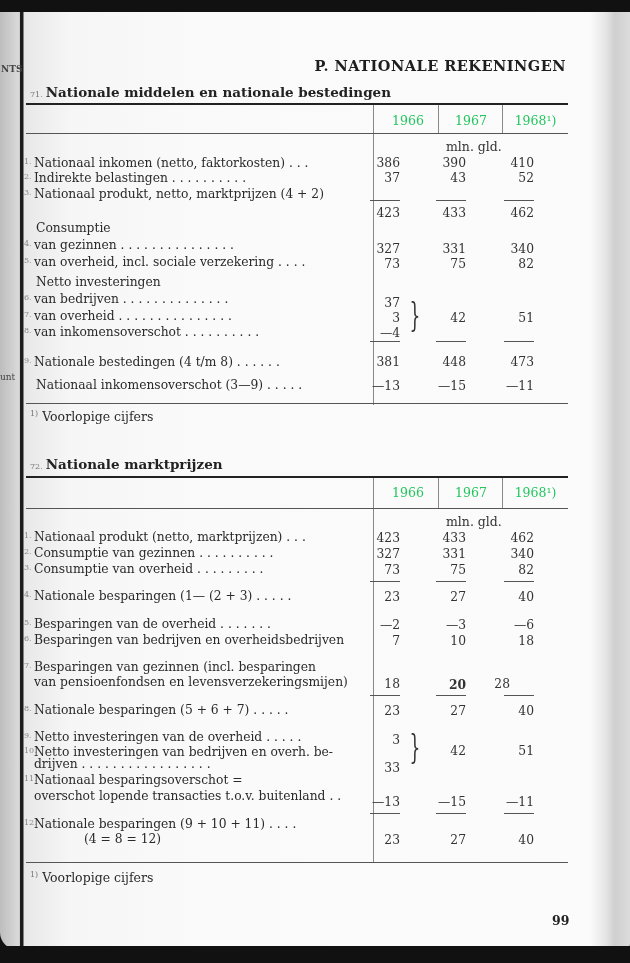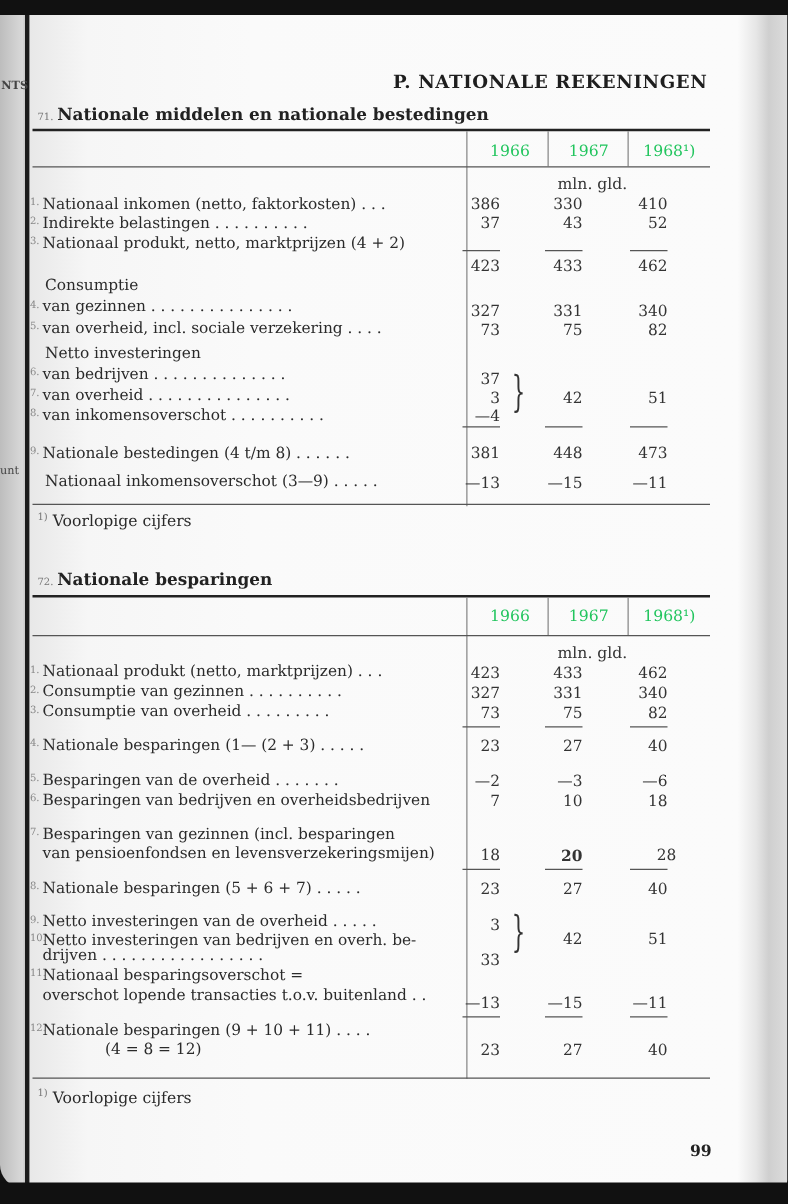--- a/index.html
+++ b/index.html
@@ -64,21 +64,21 @@
 <div class="vline" style="left:438px;top:105px;height:28px;"></div>
 <div class="vline" style="left:502px;top:105px;height:28px;"></div>
 <div class="hdr" style="left:383px;top:113px;width:50px;">1966</div>
 <div class="hdr" style="left:446px;top:113px;width:50px;">1967</div>
 <div class="hdr" style="left:508px;top:113px;width:55px;">1968¹)</div>
 <div class="rule-thin" style="top:133px;"></div>
 <div class="unit" style="left:446px;top:139px;">mln. gld.</div>
 
 <div class="row-label" style="top:156px;"><span class="n">1.</span><span>Nationaal inkomen (netto, faktorkosten) . . .</span></div>
 <div class="cell" style="left:360px;top:156px;">386</div>
-<div class="cell" style="left:426px;top:156px;">330</div>
+<div class="cell" style="left:426px;top:156px;">390</div>
 <div class="cell" style="left:494px;top:156px;">410</div>
 
 <div class="row-label" style="top:171px;"><span class="n">2.</span><span>Indirekte  belastingen  . . . . . . . . . .</span></div>
 <div class="cell" style="left:360px;top:171px;">37</div>
 <div class="cell" style="left:426px;top:171px;">43</div>
 <div class="cell" style="left:494px;top:171px;">52</div>
 
 <div class="row-label" style="top:187px;"><span class="n">3.</span><span>Nationaal produkt, netto, marktprijzen (4 + 2)</span></div>
 <div class="sumline" style="left:370px;top:200px;"></div>
 <div class="sumline" style="left:436px;top:200px;"></div>
@@ -119,21 +119,21 @@
 
 <div class="row-label" style="top:378px;left:36px;">Nationaal inkomensoverschot (3—9) . . . . .</div>
 <div class="cell" style="left:360px;top:379px;">—13</div>
 <div class="cell" style="left:426px;top:379px;">—15</div>
 <div class="cell" style="left:494px;top:379px;">—11</div>
 
 <div class="rule-thin" style="top:403px;"></div>
 <div class="footnote" style="top:409px;"><sup>1)</sup><span>Voorlopige cijfers</span></div>
 
 <div class="sec-title" style="top:456px;">
-  <span class="num">72.</span><span>Nationale besparingen</span>
+  <span class="num">72.</span><span>Nationale marktprijzen</span>
 </div>
 <div class="rule-thick" style="top:476px;"></div>
 <div class="vline" style="left:373px;top:478px;height:385px;"></div>
 <div class="vline" style="left:438px;top:478px;height:30px;"></div>
 <div class="vline" style="left:502px;top:478px;height:30px;"></div>
 <div class="hdr" style="left:383px;top:485px;width:50px;">1966</div>
 <div class="hdr" style="left:446px;top:485px;width:50px;">1967</div>
 <div class="hdr" style="left:508px;top:485px;width:55px;">1968¹)</div>
 <div class="rule-thin" style="top:508px;"></div>
 <div class="unit" style="left:446px;top:514px;">mln. gld.</div>
@@ -168,21 +168,21 @@
 
 <div class="row-label" style="top:633px;"><span class="n">6.</span><span>Besparingen van bedrijven en overheidsbedrijven</span></div>
 <div class="cell" style="left:360px;top:634px;">7</div>
 <div class="cell" style="left:426px;top:634px;">10</div>
 <div class="cell" style="left:494px;top:634px;">18</div>
 
 <div class="row-label" style="top:660px;"><span class="n">7.</span><span>Besparingen van gezinnen  (incl.  besparingen</span></div>
 <div class="row-label" style="top:675px;">van pensioenfondsen en levensverzekeringsmijen)</div>
 <div class="cell" style="left:360px;top:677px;">18</div>
 <div class="cell" style="left:426px;top:677px;font-weight:bold;">20</div>
-<div class="cell" style="left:501px;top:677px;">28</div>
+<div class="cell" style="left:470px;top:677px;">28</div>
 <div class="sumline" style="left:370px;top:695px;"></div>
 <div class="sumline" style="left:436px;top:695px;"></div>
 <div class="sumline" style="left:504px;top:695px;"></div>
 
 <div class="row-label" style="top:703px;"><span class="n">8.</span><span>Nationale besparingen (5 + 6 + 7) . . . . .</span></div>
 <div class="cell" style="left:360px;top:704px;">23</div>
 <div class="cell" style="left:426px;top:704px;">27</div>
 <div class="cell" style="left:494px;top:704px;">40</div>
 
 <div class="row-label" style="top:730px;"><span class="n">9.</span><span>Netto investeringen van de overheid . . . . .</span></div>

